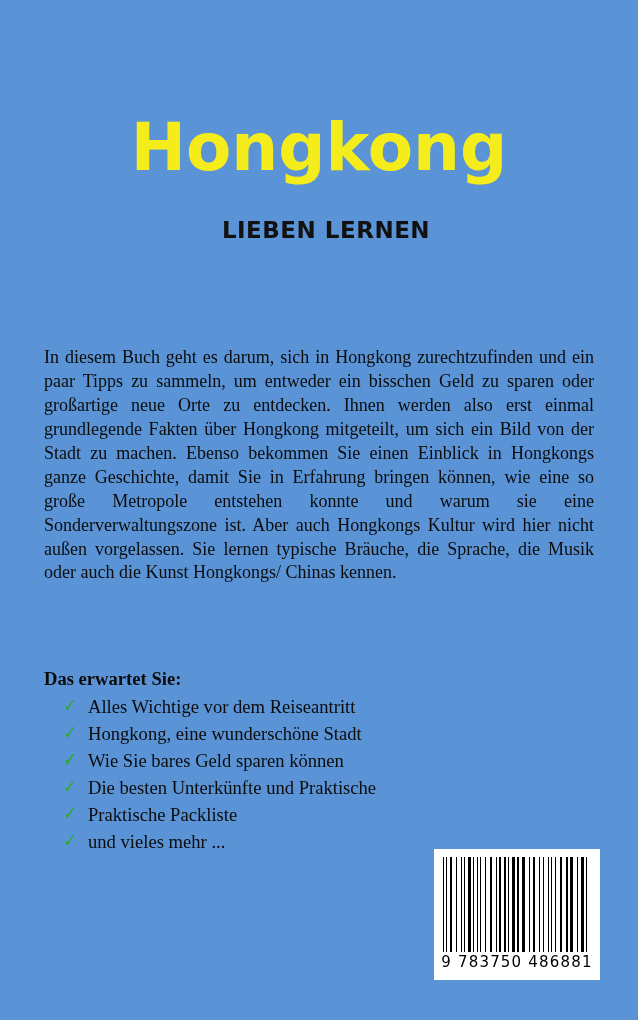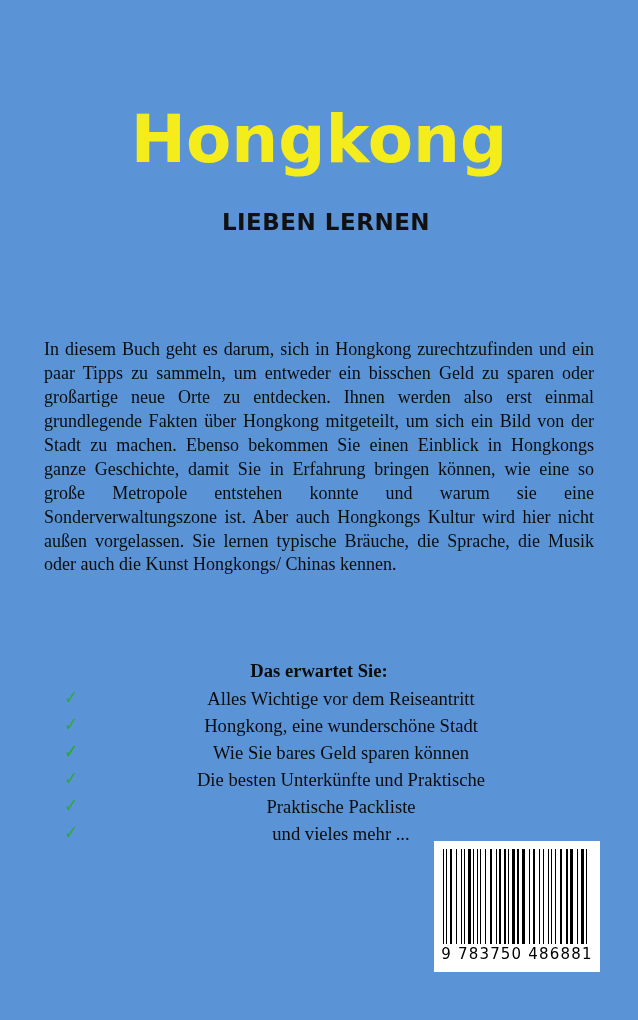--- a/index.html
+++ b/index.html
@@ -11,20 +11,21 @@
     height: 1020px;
     background: #5b94d6;
     font-family: "Liberation Serif", serif;
     overflow: hidden;
     position: relative;
   }
   .page {
     position: absolute;
     inset: 0;
     background: #5b94d6;
+    margin-top: 8px;
   }
 
   
   .title-block {
     position: absolute;
     top: 105px;
     left: 0;
     width: 100%;
     text-align: center;
   }
@@ -63,21 +64,20 @@
     margin: 0;
   }
 
   
   .features {
     position: absolute;
     top: 660px;
     left: 44px;
     width: 550px;
     color: #0c0c0c;
-    text-align: center;
   }
   .features-heading {
     font-weight: bold;
     font-size: 18.6px;
     margin-bottom: 4px;
   }
   .feature-list {
     list-style: none;
     margin: 0;
     padding: 0 0 0 18px;

